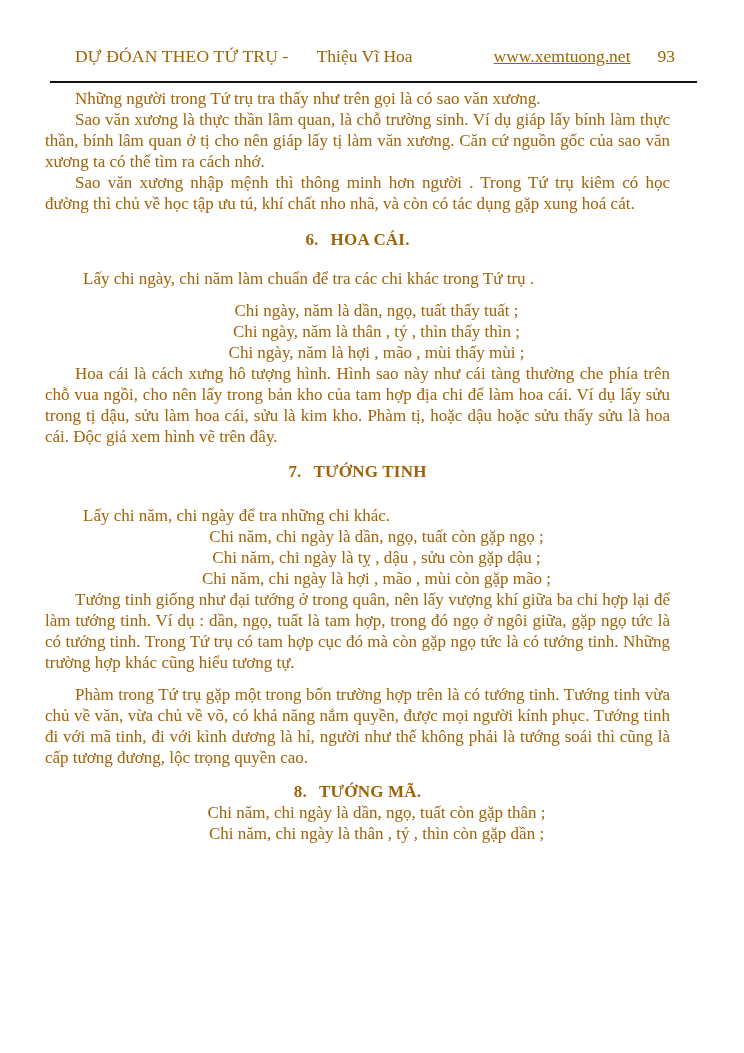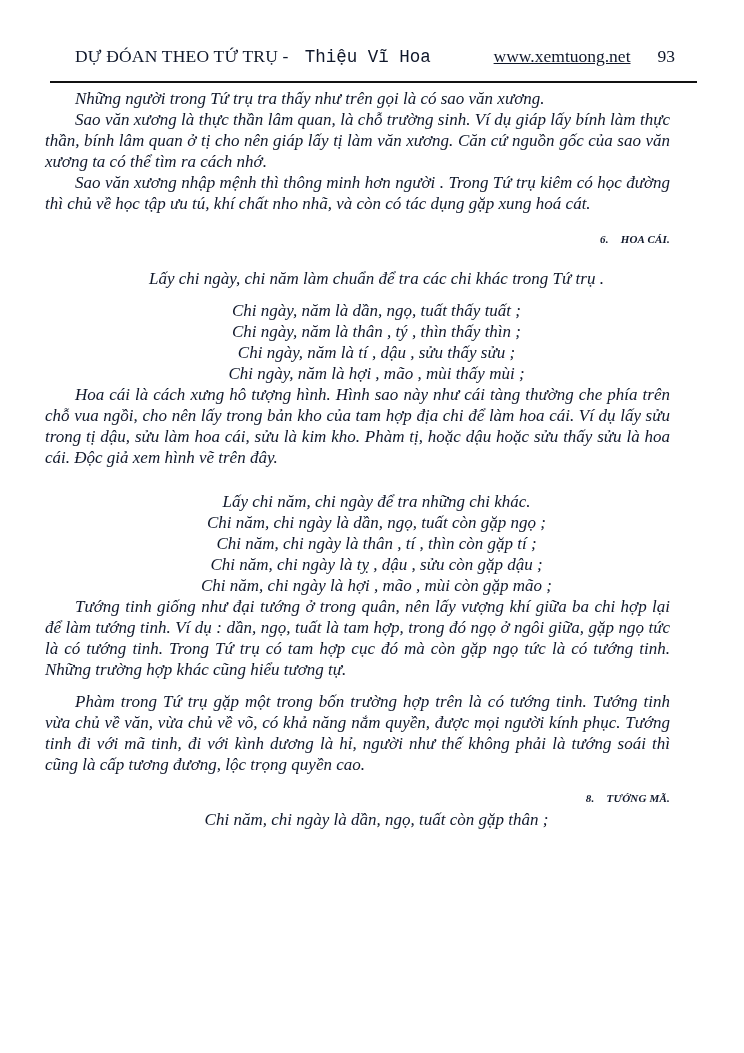--- a/index.html
+++ b/index.html
@@ -7,67 +7,65 @@
     padding: 0;
     background: #e8e8e8;
   }
   .page {
     position: relative;
     width: 744px;
     height: 1053px;
     margin: 0 auto;
     background: #ffffff;
     font-family: "Liberation Serif", "DejaVu Serif", serif;
-    color: #0f172a;
+    color: #a16207;
     overflow: hidden;
   }
   
   .header {
     display: flex;
     align-items: baseline;
     margin: 46px 69px 0 75px;
     font-size: 17.5px;
     white-space: nowrap;
   }
   .h-title { letter-spacing: 0.2px; }
-  .h-author { margin-left: 16px; font-family: Liberation Mono, monospace; }
+  .h-author { margin-left: 28px; }
   .h-site { margin-left: auto; text-decoration: underline; font-family: Liberation Serif, serif; }
   .h-page { margin-left: 27px; }
   .rule {
     height: 2px;
     background: #111111;
     margin: 14px 47px 0 50px;
   }
   
   .body {
     margin: 5px 74px 16px 45px;
     font-size: 17px;
     line-height: 21px;
-    font-style: italic;
   }
   .para {
     margin: 0;
     text-align: justify;
     text-indent: 30px;
   }
   .lead {
     margin: 0;
     padding-left: 38px;
-    text-align: center;
   }
   .verse {
     margin: 0;
     padding-left: 38px;
     text-align: center;
   }
   .section-heading {
     margin: 0;
-    text-align: right;
+    text-align: center;
     font-weight: bold;
-    font-size: 11px;
+    font-size: 17px;
     letter-spacing: 0.2px;
   }
   .section-heading .num { margin-right: 12px; }
   
   .mt-heading6 { margin-top: 15px; }
   .mt-lead6    { margin-top: 18px; }
   .mt-list6    { margin-top: 11px; }
   .mt-para6    { margin-top: 16px; }
   .mt-heading7 { margin-top: 14px; }
   .mt-lead7    { margin-top: 23px; }
@@ -94,36 +92,38 @@
     <p class="para">Sao văn xương là thực thần lâm quan, là chỗ trường sinh. Ví dụ giáp lấy bính làm thực thần, bính lâm quan ở tị cho nên giáp lấy tị làm văn xương. Căn cứ nguồn gốc của sao văn xương ta có thể tìm ra cách nhớ.</p>
     <p class="para">Sao văn xương nhập mệnh thì thông minh hơn người . Trong Tứ trụ kiêm có học đường thì chủ về học tập ưu tú, khí chất nho nhã, và còn có tác dụng gặp xung hoá cát.</p>
 
     <h3 class="section-heading mt-heading6">
       <span class="num">6.</span><span>HOA CÁI.</span>
     </h3>
     <p class="lead mt-lead6">Lấy chi ngày, chi năm làm chuẩn để tra các chi khác trong Tứ trụ .</p>
     <div class="mt-list6">
       <p class="verse">Chi ngày, năm là dần, ngọ, tuất thấy tuất ;</p>
       <p class="verse">Chi ngày, năm là thân , tý , thìn  thấy thìn ;</p>
-      <p class="verse">Chi ngày, năm là tí , dậu , sửu  thấy sửu  ;</p>
       <p class="verse">Chi ngày, năm là hợi , mão , mùi  thấy mùi  ;</p>
     </div>
     <p class="para">Hoa cái là cách xưng hô tượng hình. Hình sao này như cái tàng thường che phía trên chỗ vua ngồi, cho nên lấy trong bản kho của tam hợp địa chi để làm hoa cái. Ví dụ lấy sửu trong tị dậu, sửu làm hoa cái, sửu là kim kho. Phàm tị, hoặc dậu hoặc sửu thấy sửu là hoa cái. Độc giả xem hình vẽ trên đây.</p>
 
+    <h3 class="section-heading mt-heading7">
+      <span class="num">7.</span><span>TƯỚNG TINH</span>
+    </h3>
     <p class="lead mt-lead7">Lấy chi năm, chi ngày để tra những chi khác.</p>
     <div>
       <p class="verse">Chi năm, chi ngày là dần, ngọ, tuất còn gặp ngọ ;</p>
-      <p class="verse">Chi năm, chi ngày là thân , tí , thìn  còn gặp tí ;</p>
       <p class="verse">Chi năm, chi ngày là tỵ , dậu , sửu  còn gặp dậu  ;</p>
       <p class="verse">Chi năm, chi ngày là hợi , mão , mùi  còn gặp mão  ;</p>
     </div>
     <p class="para">Tướng tinh giống như đại tướng ở trong quân, nên lấy vượng khí giữa ba chi hợp lại để làm tướng tinh. Ví dụ : dần, ngọ, tuất là tam hợp, trong đó ngọ ở ngôi giữa, gặp ngọ tức là có tướng tinh. Trong Tứ trụ có tam hợp cục đó mà còn gặp ngọ tức là có tướng tinh. Những trường hợp khác cũng hiểu tương tự.</p>
     <p class="para mt-para7">Phàm trong Tứ trụ gặp một trong bốn trường hợp  trên là có tướng tinh. Tướng tinh vừa chủ về văn, vừa chủ về võ, có khả năng nắm quyền, được mọi người kính phục. Tướng tinh đi với mã tinh, đi với kình dương là hỉ, người như thế không phải là tướng soái thì cũng là cấp tương đương, lộc trọng quyền cao.</p>
 
     <h3 class="section-heading mt-heading8">
       <span class="num">8.</span><span>TƯỚNG MÃ.</span>
     </h3>
     <div>
       <p class="verse">Chi năm, chi ngày là dần, ngọ, tuất còn gặp thân ;</p>
+      <p class="verse">Chi năm, chi ngày là thân , tý , thìn  còn gặp dần  ;</p>
     </div>
 
   </div>
 </div>
 
 </body></html>

